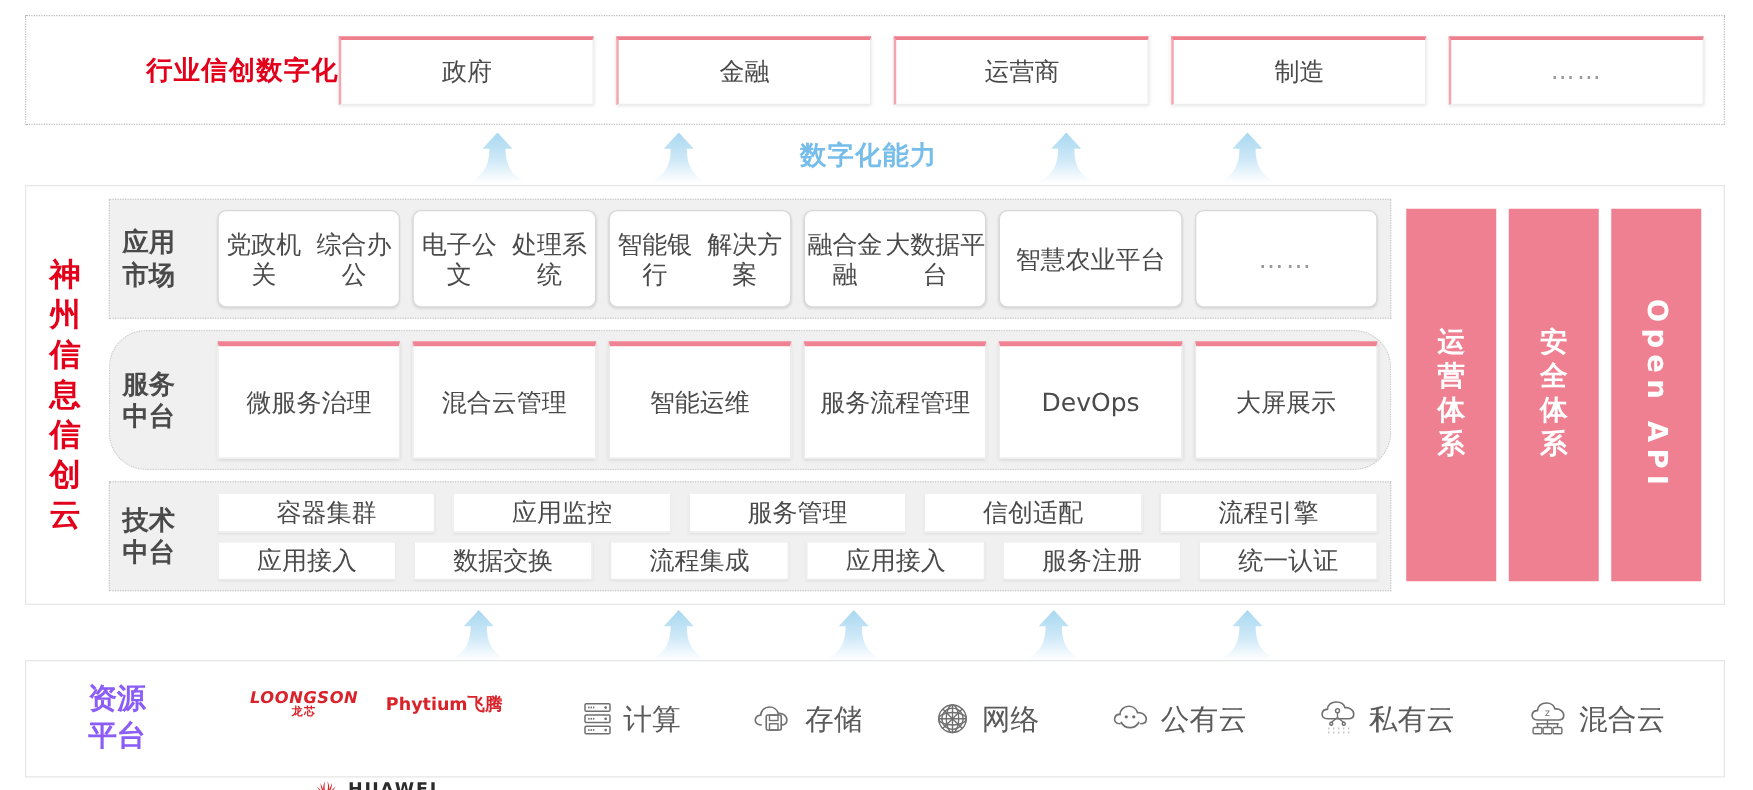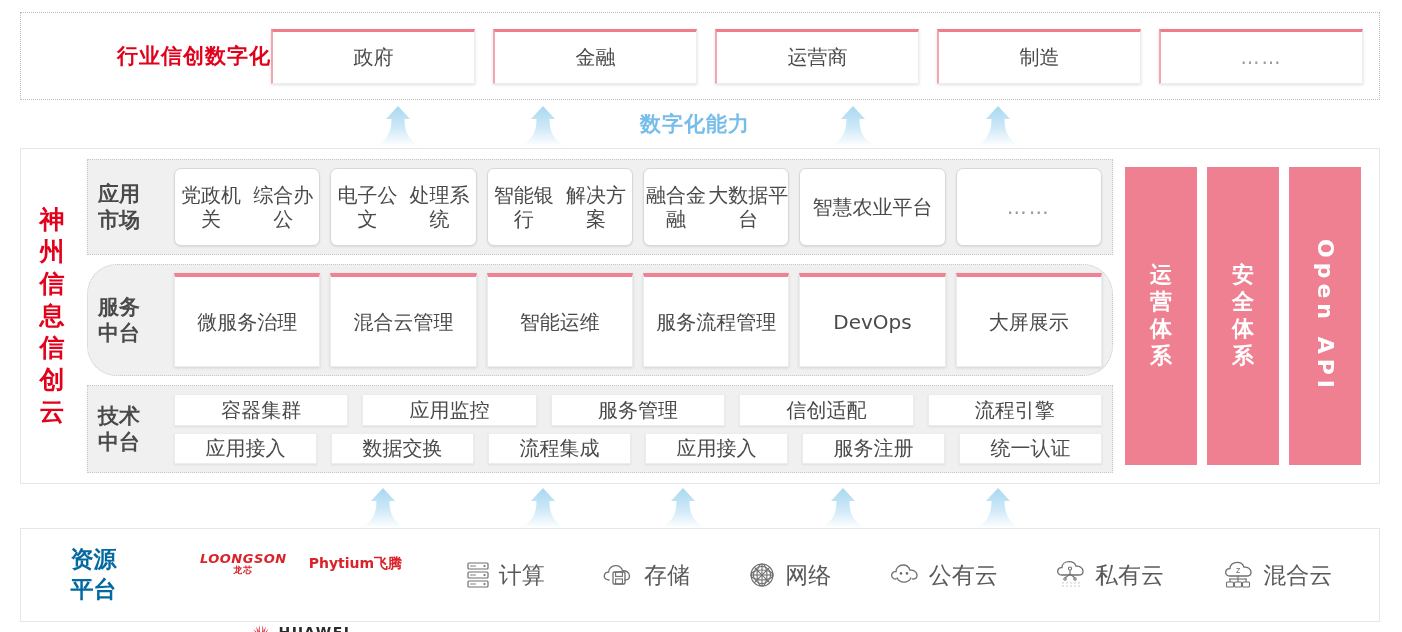--- a/index.html
+++ b/index.html
@@ -128,21 +128,21 @@
   }
 
   
   .res-card{
     position:absolute;left:20px;top:528px;width:1360px;height:94px;
     background:#ffffff;border:1px solid #e6e6e6;box-sizing:border-box;
     display:flex;align-items:center;
   }
   .res-title{
     width:145px;flex:none;text-align:center;
-    color:#0369a1;font-weight:bold;font-size:23px;line-height:1.3;
+    color:#8b5cf6;font-weight:bold;font-size:23px;line-height:1.3;
   }
   .res-logos{
     width:270px;flex:none;display:flex;flex-direction:column;
     align-items:center;justify-content:center;gap:7px;
   }
   .logo-row{display:flex;align-items:center;justify-content:center;gap:22px;margin-top:42px;}
   .lg-loongson{
     color:#d9222a;font-weight:bold;font-style:italic;font-size:13px;
     line-height:1.05;text-align:center;letter-spacing:.5px;
   }

